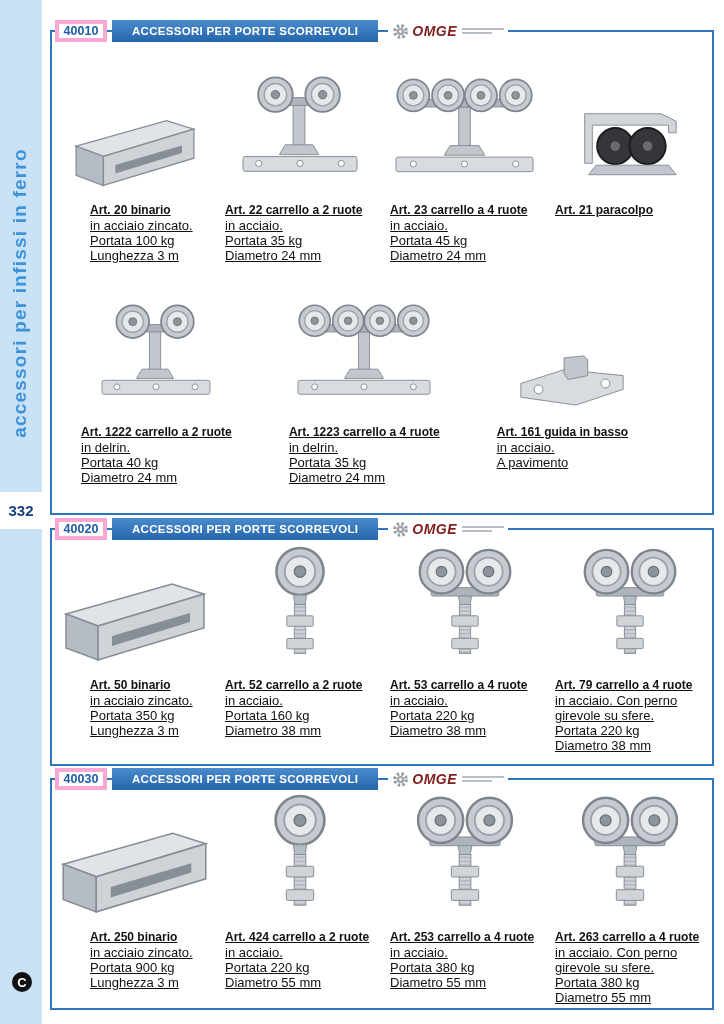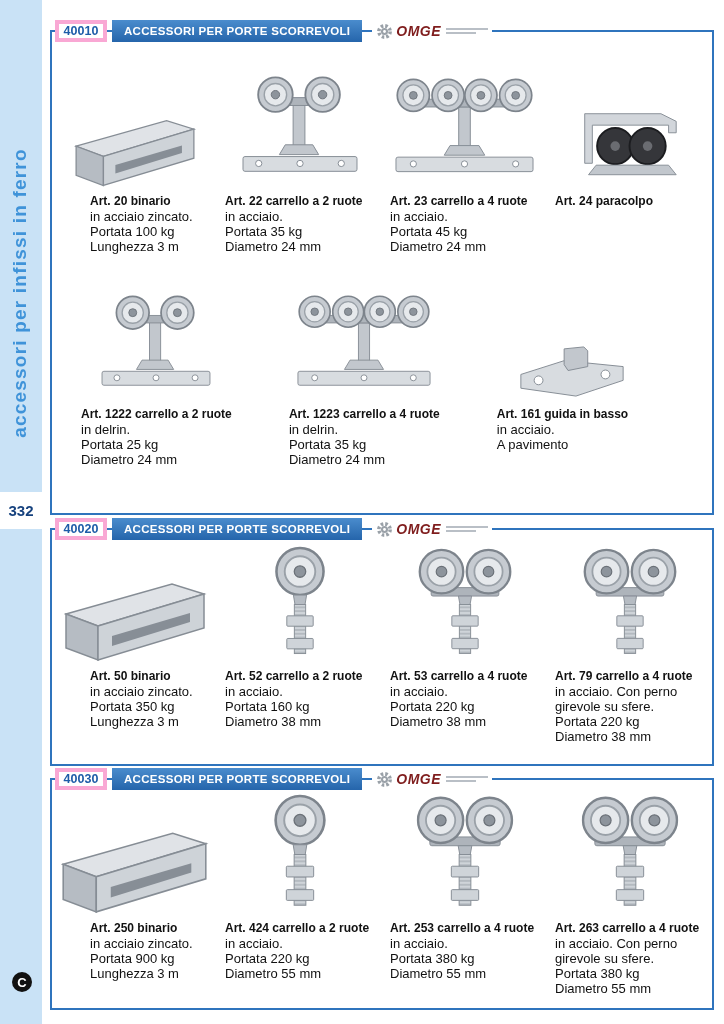--- a/index.html
+++ b/index.html
@@ -31,21 +31,21 @@
 
   .sec-header { position:absolute; top:-12px; left:3px; display:flex; align-items:center; }
   .code-box {
     width:52px; height:22px; background:#fff; border:4px solid #f9a8d4;
     color:#1d5ca8; font-weight:bold; font-size:12.5px;
     display:flex; align-items:center; justify-content:center;
   }
   .title-bar {
     margin-left:5px; height:22px; line-height:22px;
     background:linear-gradient(#4a8ccd,#2565ab); color:#fff;
-    font-weight:bold; font-size:11.5px; padding:0 12px; letter-spacing:0.3px; white-space:nowrap;
+    font-weight:bold; font-size:11.5px; padding:0 20px; letter-spacing:0.3px; white-space:nowrap;
   }
   .brand { display:flex; align-items:center; margin-left:10px; background:#fff; padding:0 4px; height:22px; }
   .gear { width:17px; height:17px; margin-right:3px; }
   .brand-name { color:#7f1d1d; font-weight:bold; font-style:italic; font-size:14px; letter-spacing:0.5px; }
   .brand-lines { display:flex; flex-direction:column; gap:2px; margin-left:5px; }
   .brand-lines i { display:block; width:42px; height:2px; background:#b9bfc6; }
   .brand-lines i:last-child { width:30px; }
 
   
   .prod-row { display:flex; }
@@ -56,21 +56,21 @@
   .cell { display:flex; flex-direction:column; }
   .row-4 .cell { width:25%; }
   .row-3 .cell { width:31.5%; }
 
   .imgbox { display:flex; align-items:flex-end; justify-content:center; }
   #sec1 .row1 .imgbox { height:145px; }
   #sec1 .row2 .imgbox { height:118px; }
   #sec2 .imgbox { height:120px; }
   #sec3 .imgbox { height:122px; }
 
-  .caption { margin-top:5px; padding-left:8px; }
+  .caption { margin-top:14px; padding-left:8px;text-decoration:underline; }
   .row-4 .cell:first-child .caption { padding-left:38px; }
   .row-3 .caption { padding-left:29px; }
   .ptitle { font-weight:bold; font-size:12px; line-height:15px; white-space:nowrap; }
   .pline  { font-size:13px; line-height:15px; white-space:nowrap; }
   .pline:empty { display:none; }
 
   
   .pkg1 {
     position:absolute; left:54px; top:460px; width:24px; height:32px;
     background:linear-gradient(#8fc0e8,#2f6fae); border:1px solid #24568a; border-radius:2px;
@@ -241,37 +241,37 @@
 
       </div>
     </div>
     <div class="cell">
       <div class="imgbox">
         <svg viewBox="0 0 110 85" width="105" height="81">
             <use href="#sym-bumper"></use>
           </svg>
       </div>
       <div class="caption">
-        <div class="ptitle">Art. 24 paracolpo</div>
+        <div class="ptitle">Art. 21 paracolpo</div>
 
       </div>
     </div>
   </div>
 
   <div class="prod-row row-3 row2">
     <div class="cell">
       <div class="imgbox">
         <svg viewBox="0 0 120 115" width="112" height="107">
             <use href="#sym-trolley2h"></use>
           </svg>
       </div>
       <div class="caption">
         <div class="ptitle">Art. 1222 carrello a 2 ruote</div>
         <div class="pline">in delrin.</div>
-        <div class="pline">Portata 25 kg</div>
+        <div class="pline">Portata 40 kg</div>
         <div class="pline">Diametro 24 mm</div>
 
       </div>
     </div>
     <div class="cell">
       <div class="imgbox">
         <svg viewBox="0 0 150 115" width="140" height="107">
             <use href="#sym-trolley4h"></use>
           </svg>
       </div>

